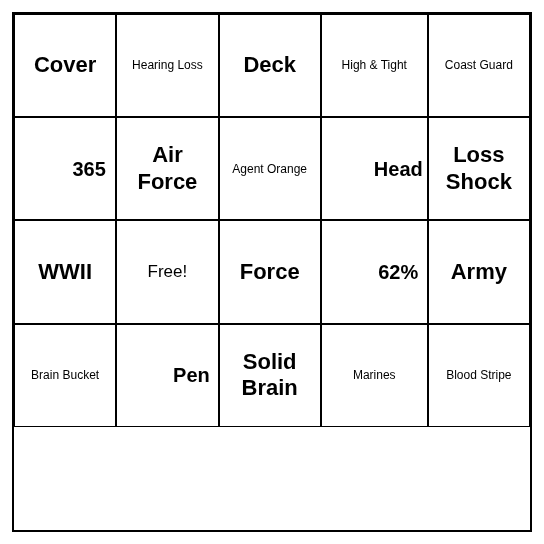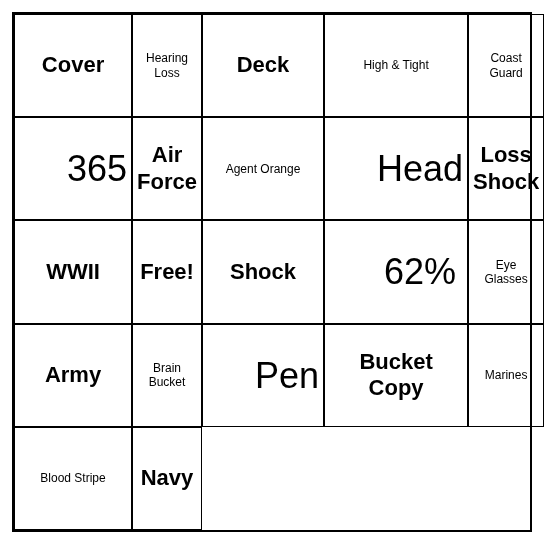--- a/index.html
+++ b/index.html
@@ -41,28 +41,28 @@
       font-size: 12px;
       text-align: center;
     }
 
     .cell-large {
       font-size: 22px;
       font-weight: bold;
     }
 
     .cell-xlarge {
-      font-size: 36px;
-      font-weight: normal;
+      font-size: 20px;
+      font-weight: bold;
       margin-left: 48px;
     }
 
     .cell-free {
-      font-size: 22px;
-      font-weight: bold;
+      font-size: 17px;
+      font-weight: normal;
     }
   </style>
 </head>
 <body>
 
 <div class="bingo-card">
     <div class="cell">
       <span class="cell-large">Cover</span>
     </div>
     <div class="cell">
@@ -92,42 +92,36 @@
     <div class="cell">
       <span class="cell-large">Loss Shock</span>
     </div>
     <div class="cell">
       <span class="cell-large">WWII</span>
     </div>
     <div class="cell">
       <span class="cell-free">Free!</span>
     </div>
     <div class="cell">
-      <span class="cell-large">Shock</span>
+      <span class="cell-large">Force</span>
     </div>
     <div class="cell">
       <span class="cell-xlarge">62%</span>
-    </div>
-    <div class="cell">
-      <span class="cell-text">Eye Glasses</span>
     </div>
     <div class="cell">
       <span class="cell-large">Army</span>
     </div>
     <div class="cell">
       <span class="cell-text">Brain Bucket</span>
     </div>
     <div class="cell">
       <span class="cell-xlarge">Pen</span>
     </div>
     <div class="cell">
-      <span class="cell-large">Bucket Copy</span>
+      <span class="cell-large">Solid Brain</span>
     </div>
     <div class="cell">
       <span class="cell-text">Marines</span>
     </div>
     <div class="cell">
       <span class="cell-text">Blood Stripe</span>
     </div>
-    <div class="cell">
-      <span class="cell-large">Navy</span>
-    </div>
   </div>
 
 </body></html>

